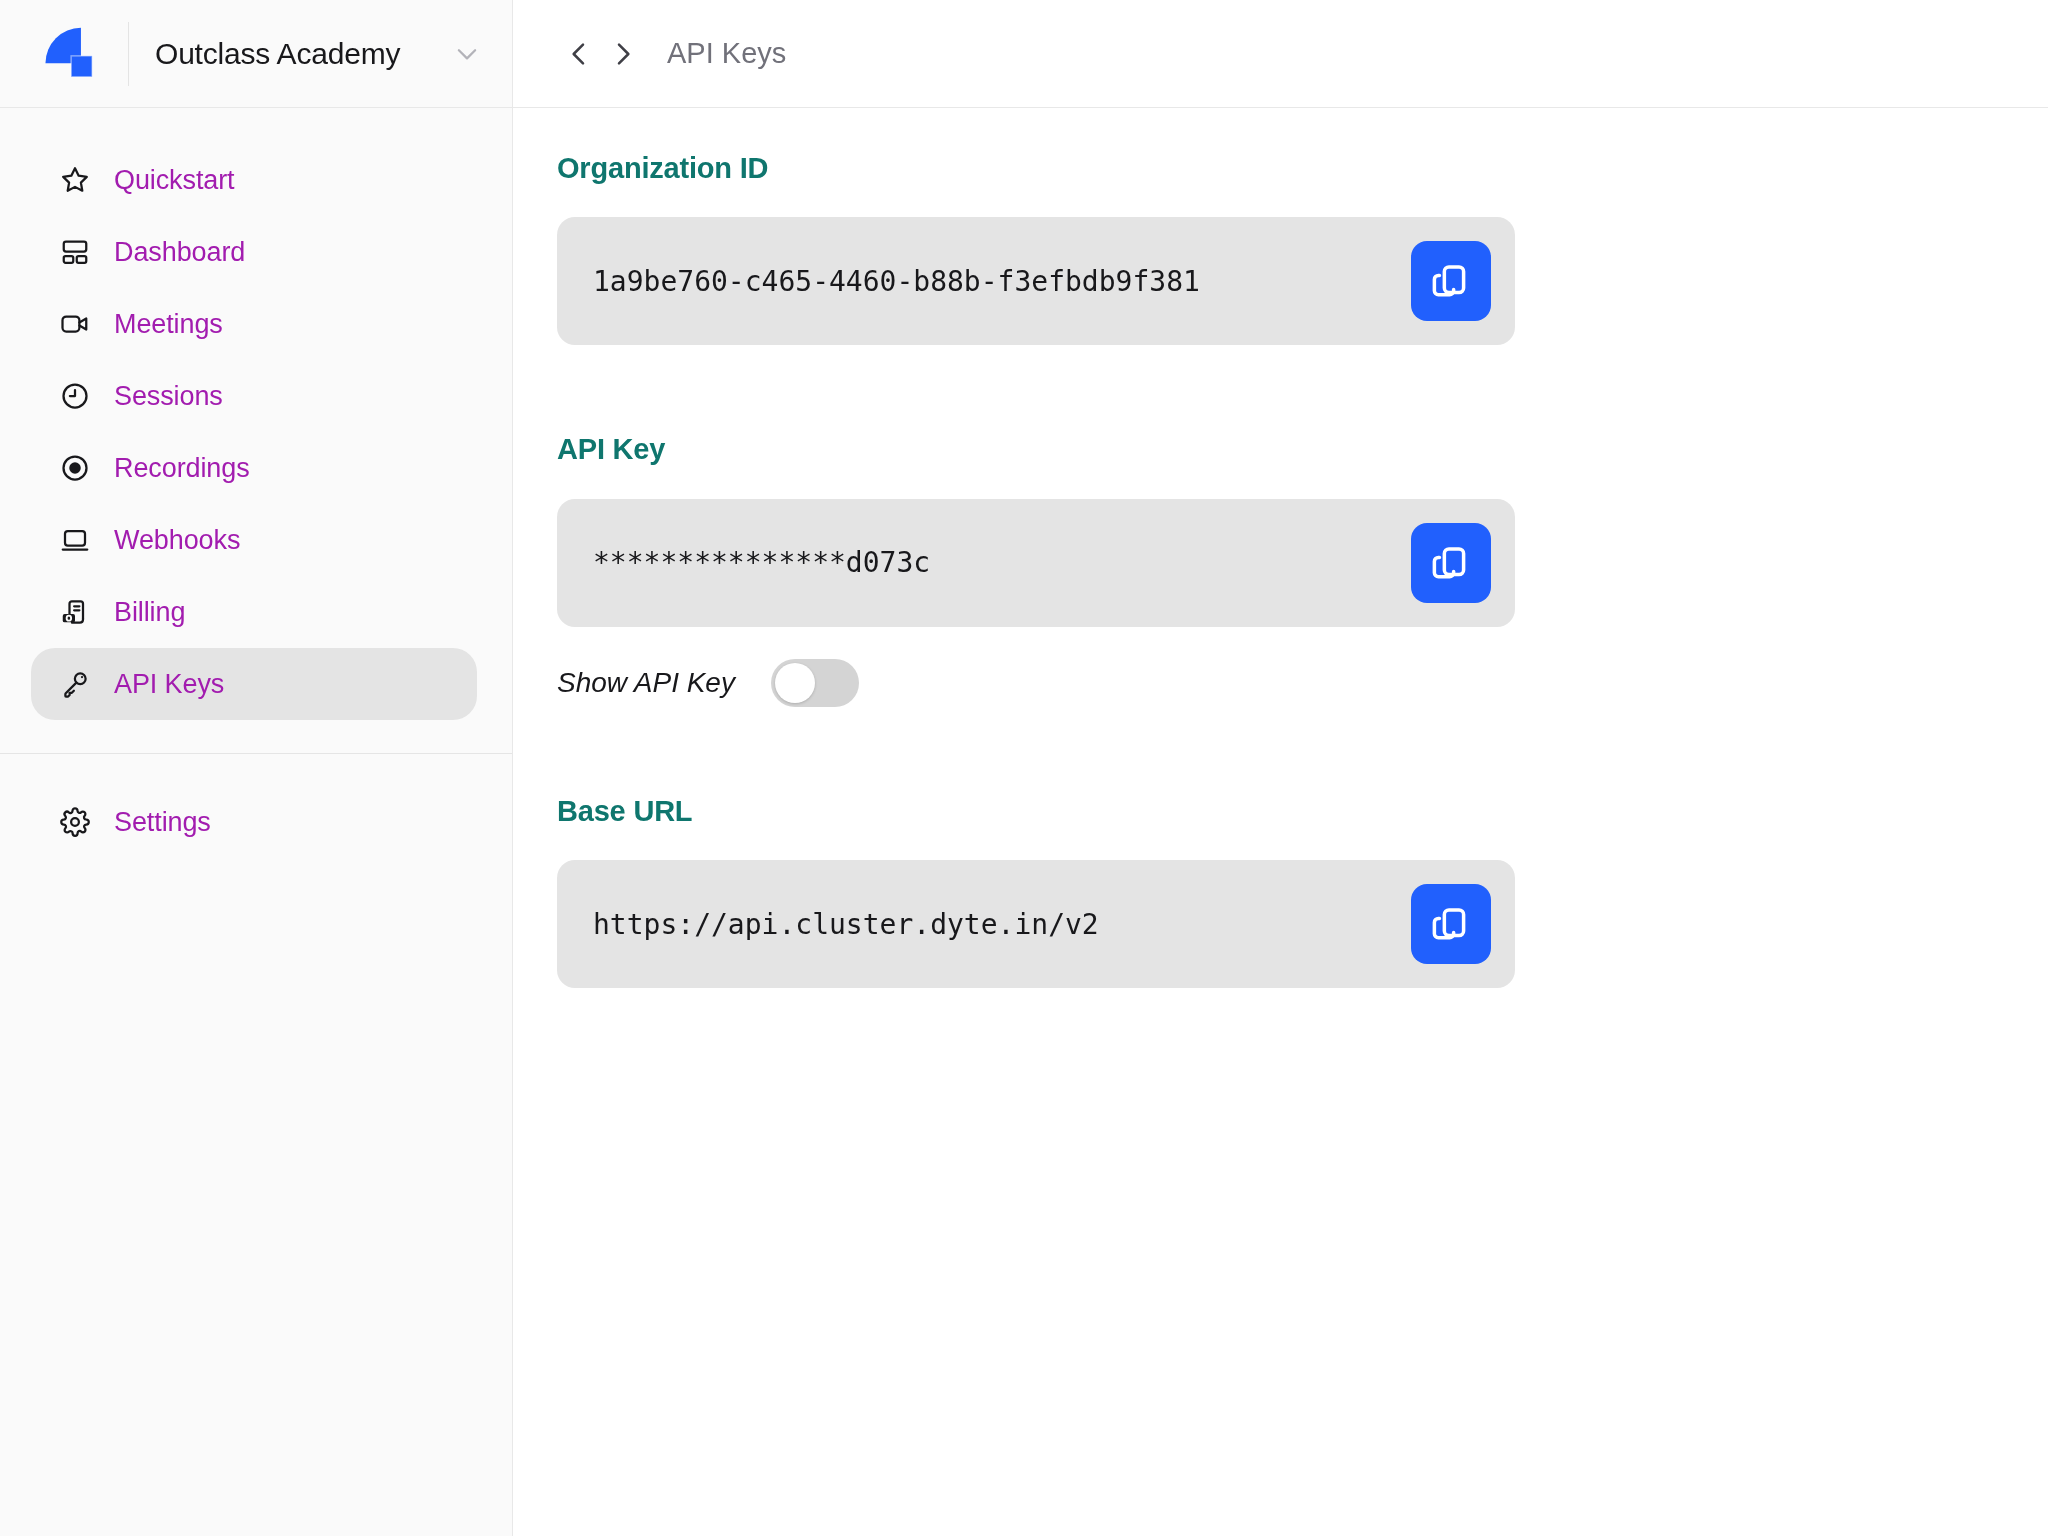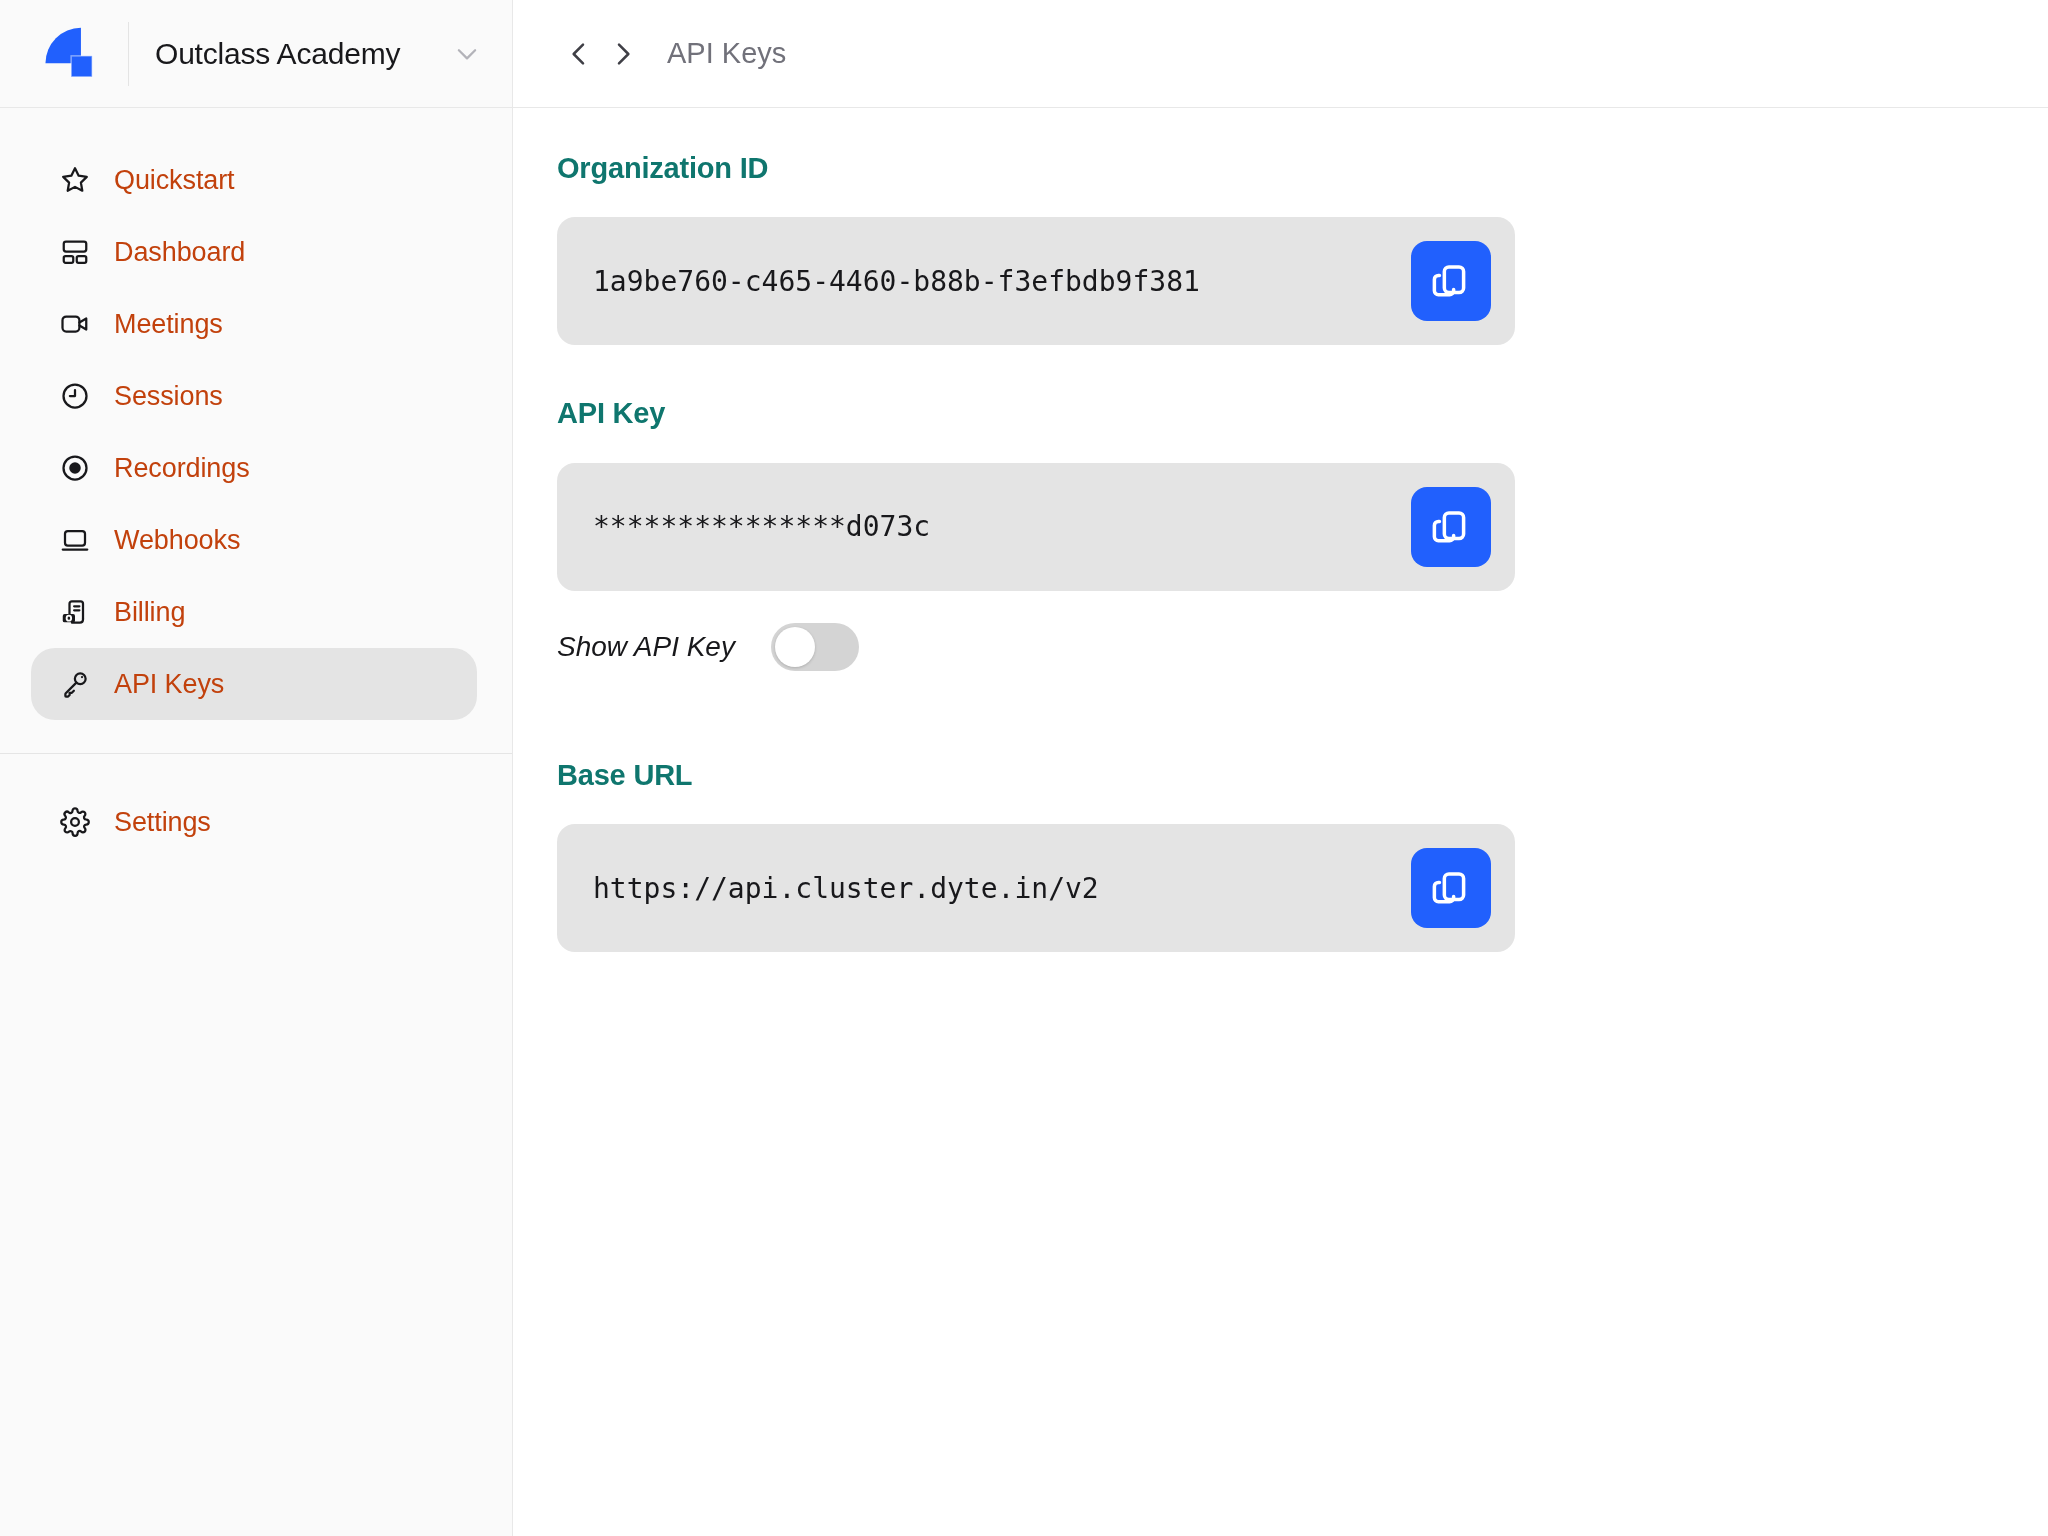--- a/index.html
+++ b/index.html
@@ -17,21 +17,21 @@
   .org-switcher { display:flex; align-items:center; gap:52px; cursor:pointer; }
   .org-name { font-size:30px; font-weight:500; color:#18181b; letter-spacing:-0.2px; }
   .chevron-down svg { width:30px; height:30px; display:block; }
 
   .nav { padding-top:36px; }
   .nav-item { height:72px; margin:0 35px 0 31px; border-radius:24px; display:flex;
               align-items:center; padding-left:29px; cursor:pointer; }
   .nav-item.active { background:#e4e4e4; }
   .nav-icon { width:30px; height:30px; flex:0 0 auto; display:flex; align-items:center; justify-content:center; }
   .nav-icon svg { width:30px; height:30px; display:block; }
-  .nav-label { margin-left:24px; font-size:27px; font-weight:500; color:#c2410c; letter-spacing:-0.1px; }
+  .nav-label { margin-left:24px; font-size:27px; font-weight:500; color:#a21caf; letter-spacing:-0.1px; }
   .nav-divider { height:1px; background:#e5e5e5; margin-top:33px; }
   .nav-footer { padding-top:32px; }
 
   
   .main { flex:1 1 auto; display:flex; flex-direction:column; background:#ffffff; }
   .topbar { height:108px; flex:0 0 auto; border-bottom:1px solid #e8e8e8;
             display:flex; align-items:center; padding-left:44px; }
   .hist-btn { width:44px; height:44px; border:none; background:transparent; cursor:pointer;
               display:flex; align-items:center; justify-content:center; padding:0; }
   .hist-btn svg { width:32px; height:32px; display:block; }
@@ -41,21 +41,21 @@
   .section-label { font-size:29px; font-weight:700; color:#0f766e; line-height:1.15;
                    letter-spacing:-0.2px; margin-bottom:32px; }
   .value-box { width:958px; height:128px; background:#e4e4e4; border-radius:18px;
                display:flex; align-items:center; padding:0 24px 0 36px; }
   .value-text { flex:1 1 auto; font-family:"DejaVu Sans Mono", monospace; font-size:28px;
                 color:#18181b; letter-spacing:0; white-space:nowrap; overflow:hidden; }
   .copy-btn { width:80px; height:80px; flex:0 0 auto; border:none; border-radius:16px;
               background:#2160fd; cursor:pointer; display:flex; align-items:center;
               justify-content:center; padding:0; }
   .copy-btn svg { width:42px; height:42px; display:block; }
-  .mb-lg { margin-bottom:52px; }
+  .mb-lg { margin-bottom:88px; }
   .mb-sm { margin-bottom:32px; }
 
   .show-row { display:flex; align-items:center; gap:36px; margin-bottom:88px; }
   .show-label { font-size:28px; color:#18181b;font-style:italic; }
   .toggle { position:relative; width:88px; height:48px; border-radius:24px; background:#d4d4d4;
             border:none; cursor:pointer; flex:0 0 auto; padding:0; }
   .toggle-knob { position:absolute; left:4px; top:4px; width:40px; height:40px; border-radius:50%;
                  background:#ffffff; box-shadow:0 1px 3px rgba(0,0,0,.18); }
 
   .ic { fill:none; stroke:#18181b; stroke-width:1.8; stroke-linecap:round; stroke-linejoin:round; }

